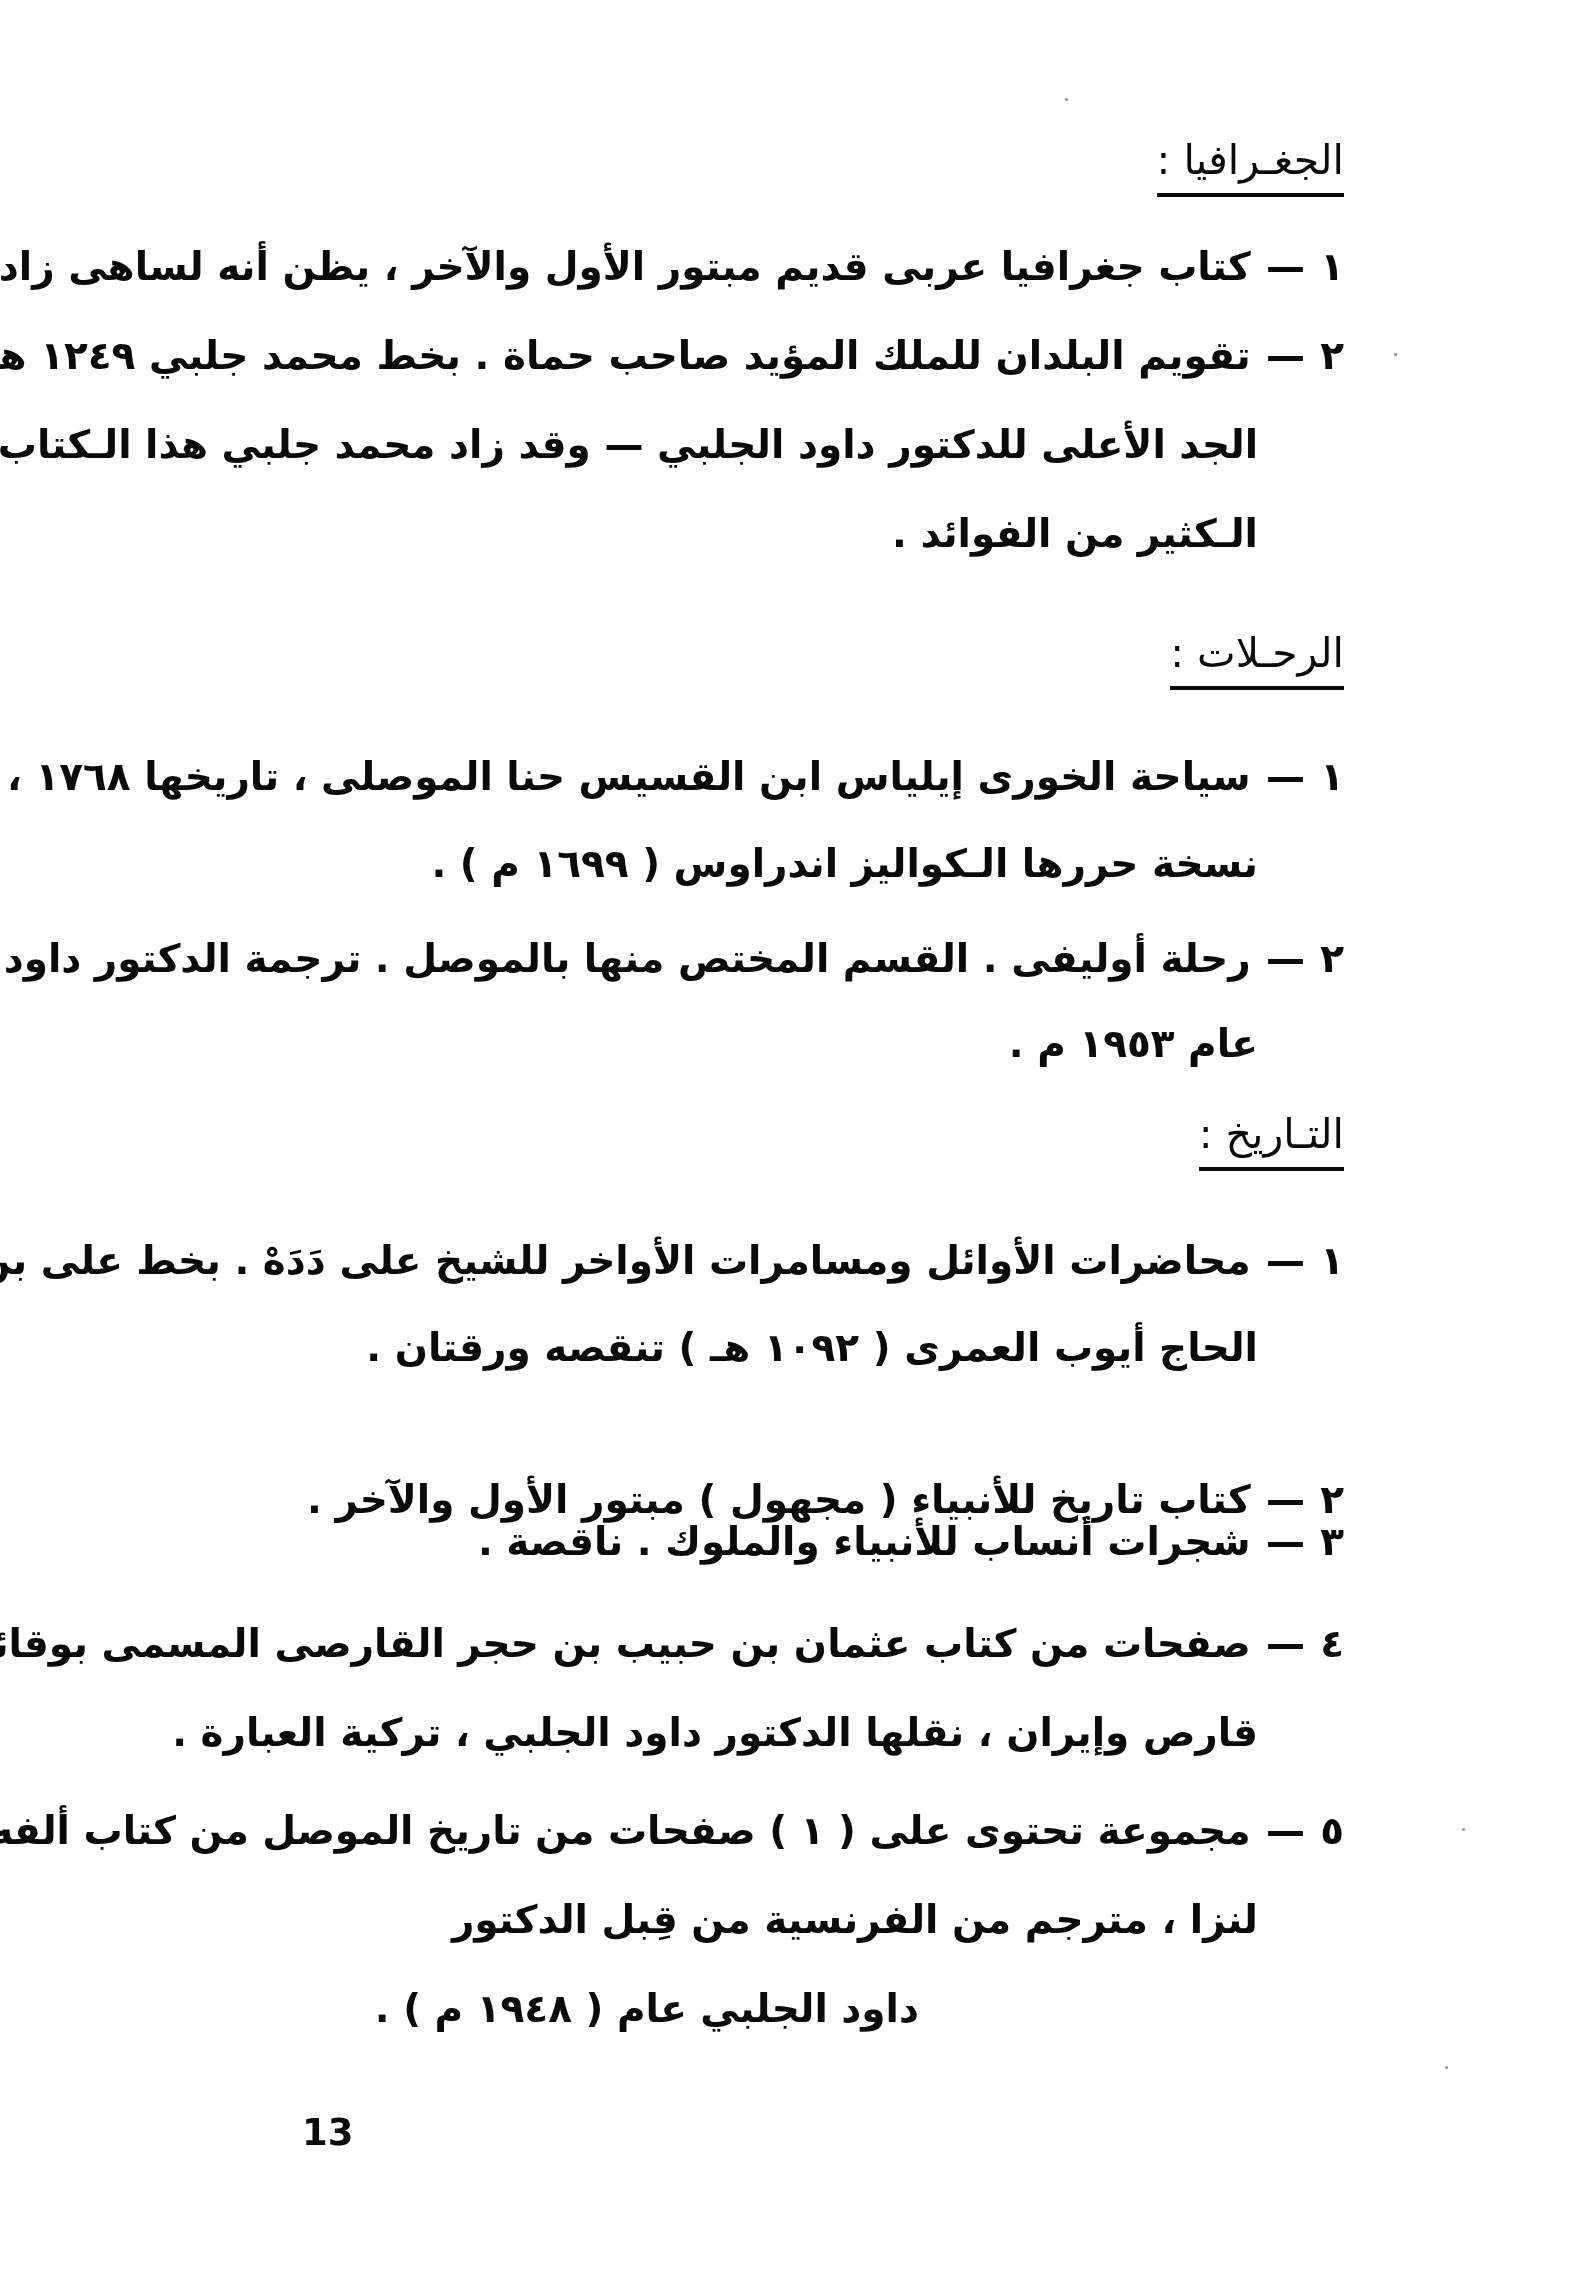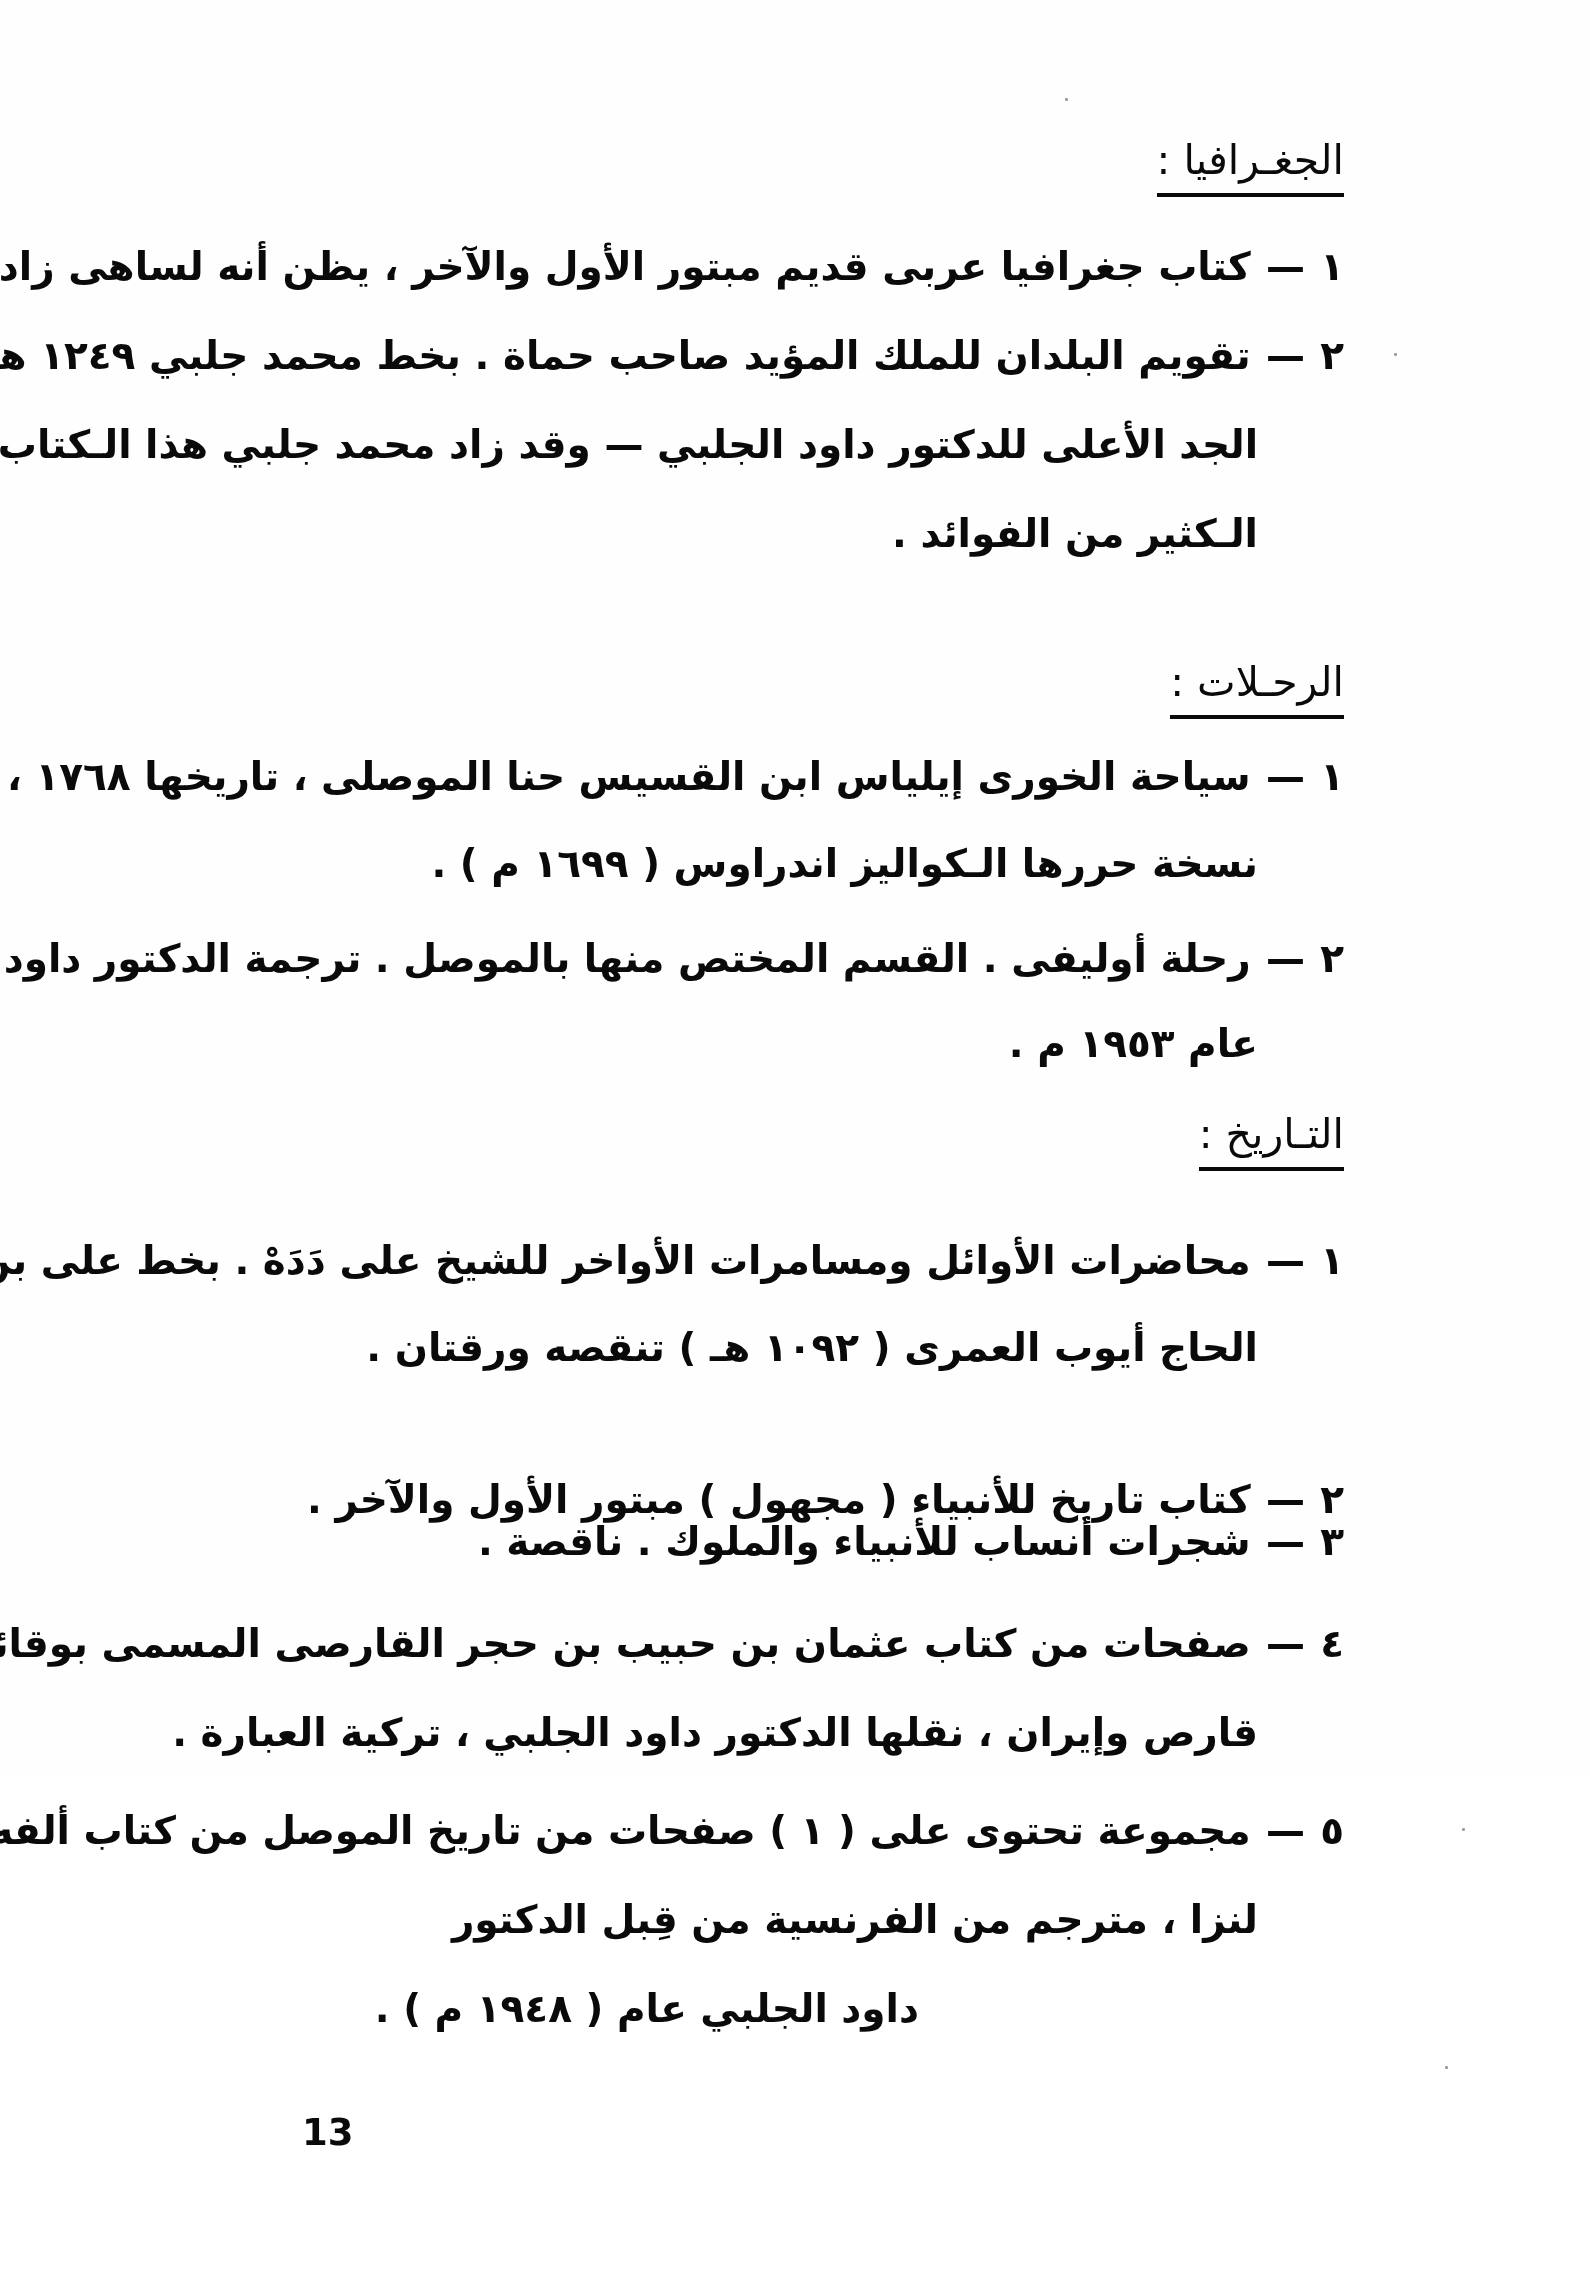--- a/index.html
+++ b/index.html
@@ -87,21 +87,21 @@
   <div class="line" style="top:336px;">
     <span class="item-num">٢</span><span class="dash">—</span><span>تقويم البلدان للملك المؤيد صاحب حماة . بخط محمد جلبي ١٢٤٩ هـ —</span>
   </div>
   <div class="line cont" style="top:425px;">
     <span>الجد الأعلى للدكتور داود الجلبي — وقد زاد محمد جلبي هذا الـكتاب</span>
   </div>
   <div class="line cont" style="top:514px;">
     <span>الـكثير من الفوائد .</span>
   </div>
 
-  <div class="heading" style="right:247px; top:633px;margin-top:29px;">
+  <div class="heading" style="right:247px; top:633px;">
     <span class="htext">الرحـلات :</span>
   </div>
 
   <div class="line" style="top:757px;">
     <span class="item-num">١</span><span class="dash">—</span><span>سياحة الخورى إيلياس ابن القسيس حنا الموصلى ، تاريخها ١٧٦٨ ، عن</span>
   </div>
   <div class="line cont" style="top:844px;">
     <span>نسخة حررها الـكواليز اندراوس ( ١٦٩٩ م ) .</span>
   </div>
 

